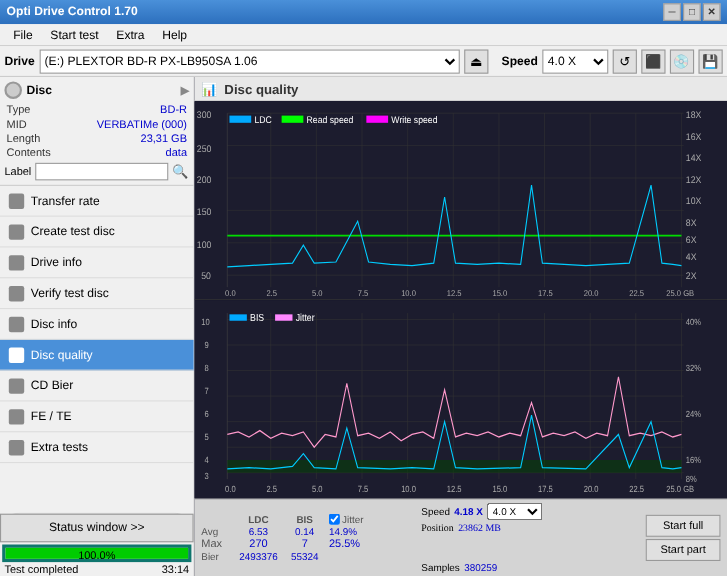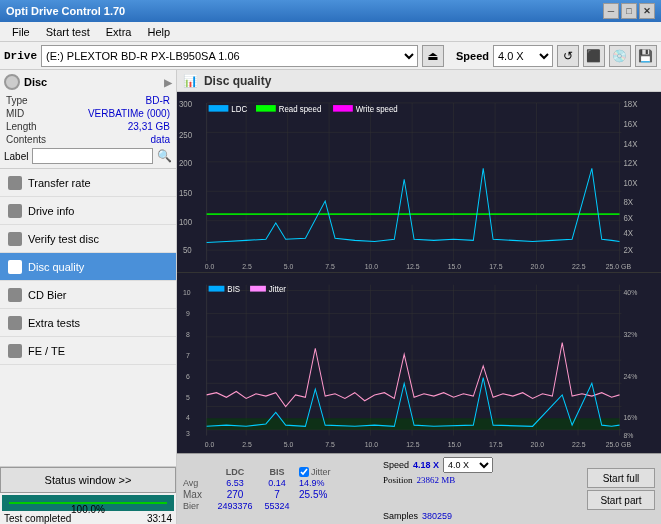--- a/index.html
+++ b/index.html
@@ -45,21 +45,21 @@
     .drive-bar {
       background: #f0f0f0;
       height: 28px;
       display: flex;
       align-items: center;
       padding: 0 4px;
       border-bottom: 1px solid #ccc;
       gap: 4px;
       font-size: 11px;
     }
-    .drive-label { font-weight: bold; font-family: Liberation Mono, monospace; }
+    .drive-label { font-weight: bold; }
     .drive-select {
       flex: 1;
       height: 22px;
       font-size: 11px;
       border: 1px solid #999;
       background: white;
     }
     .speed-label { font-weight: bold; margin-left: 8px; }
     .speed-select {
       width: 60px;
@@ -151,34 +151,35 @@
       width: 14px; height: 14px;
       background: #888;
       border-radius: 2px;
       flex-shrink: 0;
     }
     .nav-item.active .nav-icon { background: white; }
 
     
     .status-bottom {
       border-top: 1px solid #ccc;
+      border-radius: 18px;
     }
     .status-window-btn {
       width: 100%;
       height: 26px;
       background: #e0e0e0;
       border: 1px solid #999;
       font-size: 11px;
       cursor: pointer;
       display: flex; align-items: center; justify-content: center;
     }
     .progress-bar-container {
       height: 16px;
       background: #fdba74;
-      border: 7px solid #0f766e;
+      border: 3px solid #0f766e;
       margin: 2px;
       position: relative;
     }
     .progress-bar-fill {
       height: 100%;
       background: #00cc00;
     }
     .progress-text {
       position: absolute;
       top: 0; left: 0; right: 0;
@@ -324,41 +325,49 @@
       </div>
     </div>
 
     <div class="nav-items">
       <div class="nav-item">
         <div class="nav-icon"></div>
         <span>Transfer rate</span>
       </div>
       <div class="nav-item">
         <div class="nav-icon"></div>
+        <span>Create test disc</span>
+      </div>
+      <div class="nav-item">
+        <div class="nav-icon"></div>
         <span>Drive info</span>
       </div>
       <div class="nav-item">
         <div class="nav-icon"></div>
         <span>Verify test disc</span>
       </div>
+      <div class="nav-item">
+        <div class="nav-icon"></div>
+        <span>Disc info</span>
+      </div>
       <div class="nav-item active">
         <div class="nav-icon"></div>
         <span>Disc quality</span>
       </div>
       <div class="nav-item">
         <div class="nav-icon"></div>
         <span>CD Bier</span>
       </div>
       <div class="nav-item">
         <div class="nav-icon"></div>
+        <span>FE / TE</span>
+      </div>
+      <div class="nav-item">
+        <div class="nav-icon"></div>
         <span>Extra tests</span>
-      </div>
-      <div class="nav-item">
-        <div class="nav-icon"></div>
-        <span>FE / TE</span>
       </div>
     </div>
 
     <div class="status-bottom">
       <button class="status-window-btn">Status window &gt;&gt;</button>
       <div class="progress-bar-container">
         <div class="progress-bar-fill" style="width:100%"></div>
         <div class="progress-text">100.0%</div>
       </div>
       <div class="status-text">

